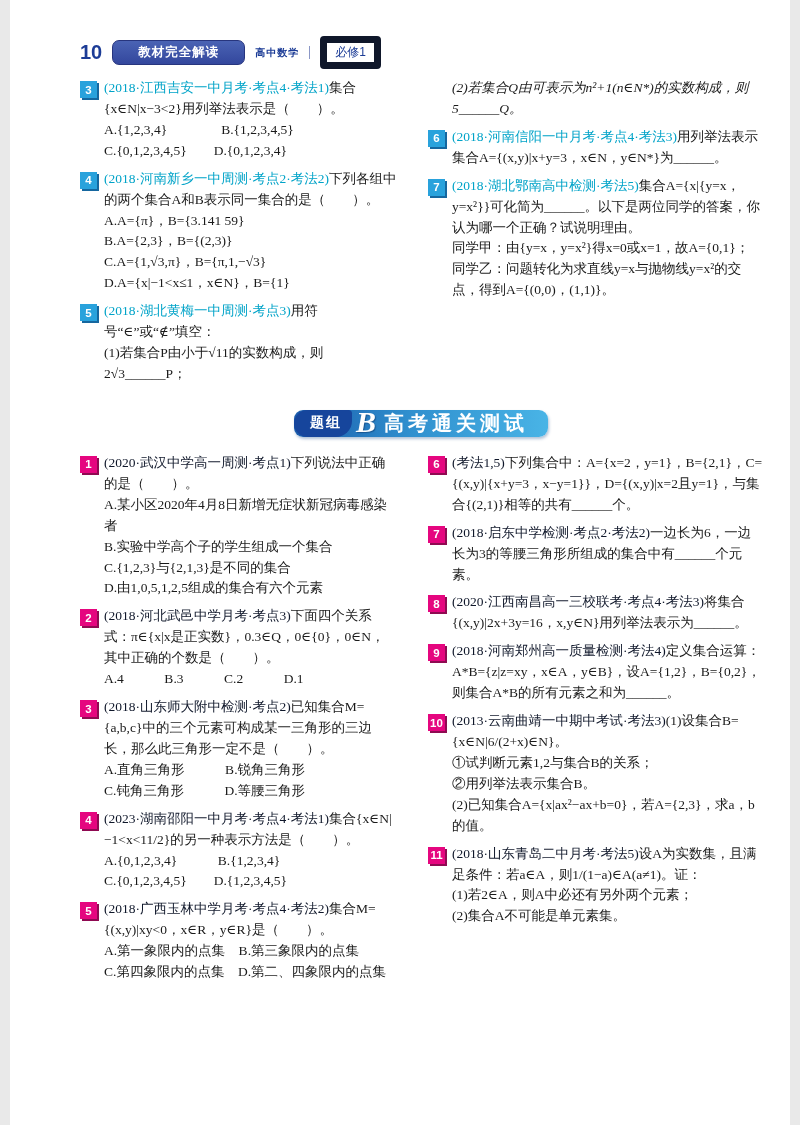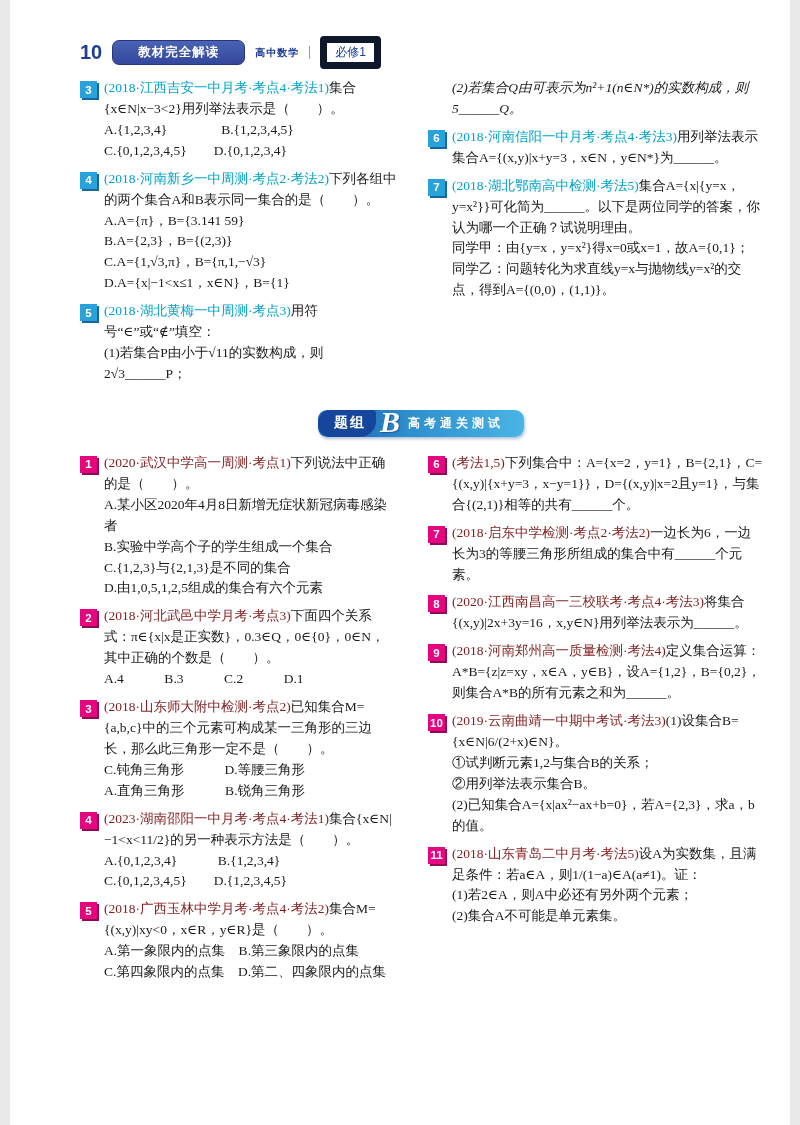--- a/index.html
+++ b/index.html
@@ -21,33 +21,33 @@
   .q{display:flex;margin-bottom:7px;}
   .qnum{flex:0 0 auto;width:17px;height:17px;margin:3px 7px 0 0;color:#fff;
         font-family:"Liberation Sans",sans-serif;font-weight:bold;font-size:11.5px;
         display:flex;align-items:center;justify-content:center;}
   .qnum.blue{background:#29a2dc;box-shadow:2px 2px 0 #15679f;}
   .qnum.pink{background:#e5067f;box-shadow:2px 2px 0 #8f0a52;}
   .qbody{flex:1;font-size:13.5px;line-height:1.55;}
   .qline{white-space:pre-wrap;}
   .cite{font-weight:normal;}
   .cite.blue{color:#00a3c8;text-align:center;}
-  .cite.pink{color:#7f1d1d;}
+  .cite.pink{color:#0f172a;}
   .cont{margin:0 0 7px 24px;font-size:13.5px;line-height:1.55;white-space:pre-wrap;font-style:italic;}
   
   .banner-wrap{display:flex;justify-content:center;margin:18px 0 16px;}
   .banner{display:flex;align-items:center;height:27px;border-radius:9px;
           background:linear-gradient(90deg,#1b5cab,#2f8fce 45%,#49b4e6);
           padding-right:20px;box-shadow:1px 2px 3px rgba(30,80,140,.35);text-align:center;}
   .banner-prefix{background:#16459c;color:#fff;font-family:"Liberation Sans",sans-serif;font-weight:bold;
           font-size:14px;letter-spacing:2px;height:27px;display:flex;align-items:center;
           padding:0 10px 0 16px;border-radius:15px 4px 18px 15px;}
   .banner-letter{color:#fff;font-family:"Liberation Serif",serif;font-style:italic;font-weight:bold;
           font-size:30px;line-height:1;margin:-3px 8px 0 4px;text-shadow:1px 1px 1px rgba(10,50,100,.5);}
-  .banner-title{color:#fff;font-family:"Liberation Sans",sans-serif;font-weight:bold;font-size:12px;letter-spacing:4px;}
+  .banner-title{color:#fff;font-family:"Liberation Sans",sans-serif;font-weight:bold;font-size:20px;letter-spacing:4px;}
 </style>
 </head>
 <body>
 
 <div class="page">
 
   <div class="header">
     <span class="pageno">10</span>
     <span class="brand">教材完全解读</span>
     <span class="subject">高中数学</span>
@@ -139,22 +139,22 @@
           <div class="qbody">
             <div class="qline"><span class="cite pink">(2018·河北武邑中学月考·考点3)</span><span>下面四个关系式：π∈{x|x是正实数}，0.3∈Q，0∈{0}，0∈N，其中正确的个数是（　　）。</span></div>
             <div class="qline">A.4　　　B.3　　　C.2　　　D.1</div>
           </div>
         </div>
 
         <div class="q">
           <span class="qnum pink">3</span>
           <div class="qbody">
             <div class="qline"><span class="cite pink">(2018·山东师大附中检测·考点2)</span><span>已知集合M={a,b,c}中的三个元素可构成某一三角形的三边长，那么此三角形一定不是（　　）。</span></div>
+            <div class="qline">A.直角三角形　　　B.锐角三角形</div>
             <div class="qline">C.钝角三角形　　　D.等腰三角形</div>
-            <div class="qline">A.直角三角形　　　B.锐角三角形</div>
           </div>
         </div>
 
         <div class="q">
           <span class="qnum pink">4</span>
           <div class="qbody">
             <div class="qline"><span class="cite pink">(2023·湖南邵阳一中月考·考点4·考法1)</span><span>集合{x∈N|−1&lt;x&lt;11/2}的另一种表示方法是（　　）。</span></div>
             <div class="qline">A.{0,1,2,3,4}　　　B.{1,2,3,4}</div>
             <div class="qline">C.{0,1,2,3,4,5}　　D.{1,2,3,4,5}</div>
           </div>
@@ -196,21 +196,21 @@
         <div class="q">
           <span class="qnum pink">9</span>
           <div class="qbody">
             <div class="qline"><span class="cite pink">(2018·河南郑州高一质量检测·考法4)</span><span>定义集合运算：A*B={z|z=xy，x∈A，y∈B}，设A={1,2}，B={0,2}，则集合A*B的所有元素之和为______。</span></div>
           </div>
         </div>
 
         <div class="q">
           <span class="qnum pink">10</span>
           <div class="qbody">
-            <div class="qline"><span class="cite pink">(2019·云南曲靖一中期中考试·考法3)</span><span>(1)设集合B={x∈N|6/(2+x)∈N}。</span></div>
+            <div class="qline"><span class="cite pink">(2013·云南曲靖一中期中考试·考法3)</span><span>(1)设集合B={x∈N|6/(2+x)∈N}。</span></div>
             <div class="qline">①试判断元素1,2与集合B的关系；</div>
             <div class="qline">②用列举法表示集合B。</div>
             <div class="qline">(2)已知集合A={x|ax²−ax+b=0}，若A={2,3}，求a，b的值。</div>
           </div>
         </div>
 
         <div class="q">
           <span class="qnum pink">11</span>
           <div class="qbody">
             <div class="qline"><span class="cite pink">(2018·山东青岛二中月考·考法5)</span><span>设A为实数集，且满足条件：若a∈A，则1/(1−a)∈A(a≠1)。证：</span></div>

